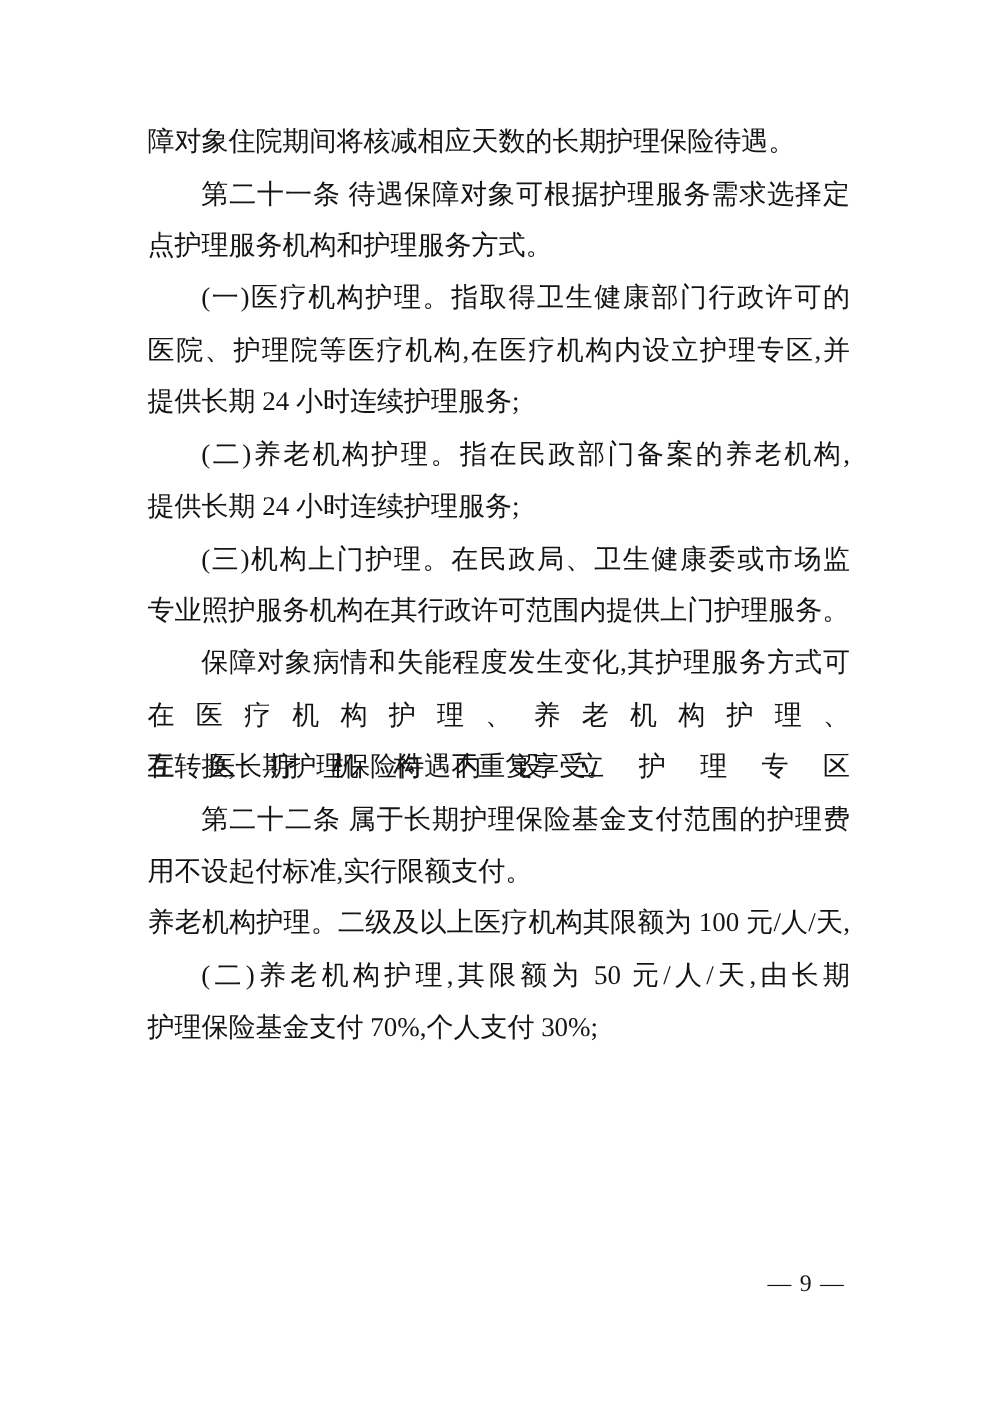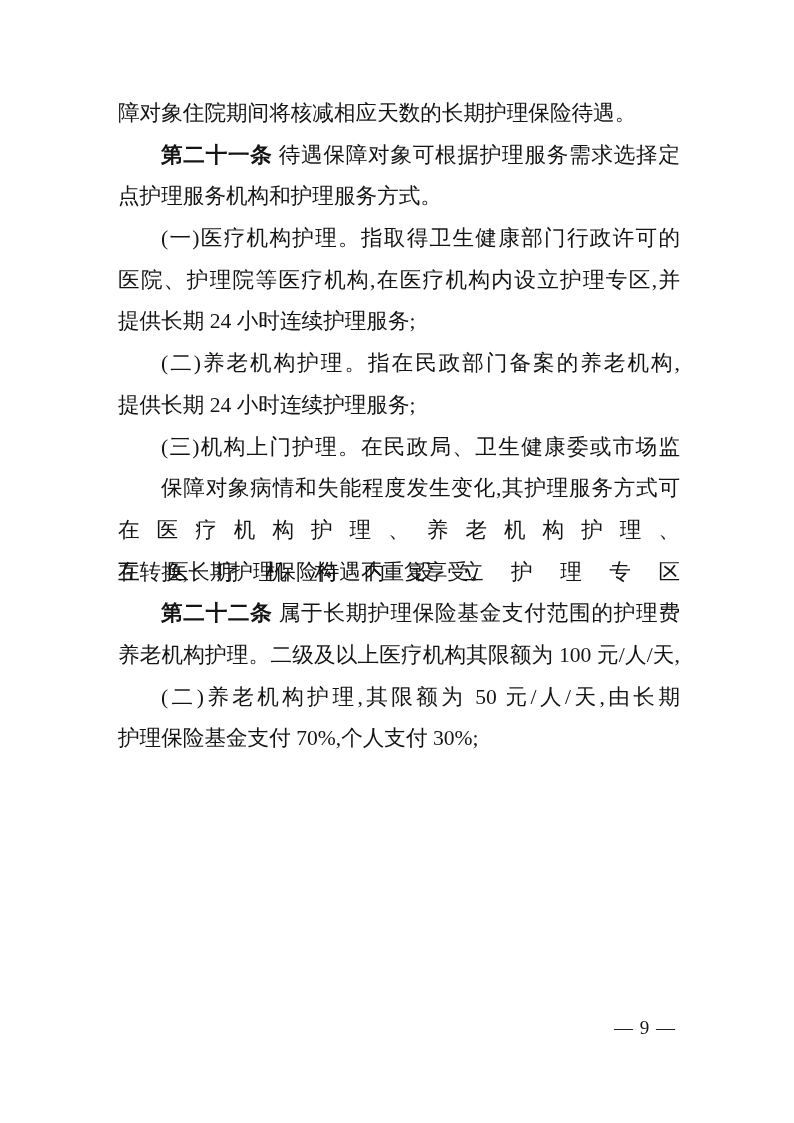--- a/index.html
+++ b/index.html
@@ -36,21 +36,21 @@
     text-align: justify;
     text-align-last: justify;
   }
   .line.indent {
     padding-left: 43px;
   }
   .line.justify.indent {
     width: 519px; 
   }
   .line b {
-    font-weight: bold;
+    font-weight: normal;
   }
   .page-footer {
     position: absolute;
     top: 1014px;
     right: 118px;
     font-size: 19px;
     line-height: 28px;
     letter-spacing: 1px;
     color: #141414;
     font-family: "Liberation Serif", "DejaVu Serif", serif;
@@ -63,22 +63,24 @@
   <div class="doc-body">
       <div class="line">障对象住院期间将核减相应天数的长期护理保险待遇。</div>
       <div class="line indent justify"><b>第二十一条</b> 待遇保障对象可根据护理服务需求选择定</div>
       <div class="line">点护理服务机构和护理服务方式。</div>
       <div class="line indent justify">(一)医疗机构护理。指取得卫生健康部门行政许可的</div>
       <div class="line justify">医院、护理院等医疗机构,在医疗机构内设立护理专区,并</div>
       <div class="line">提供长期 24 小时连续护理服务;</div>
       <div class="line indent justify">(二)养老机构护理。指在民政部门备案的养老机构,</div>
       <div class="line">提供长期 24 小时连续护理服务;</div>
       <div class="line indent justify">(三)机构上门护理。在民政局、卫生健康委或市场监</div>
+      <div class="line">专业照护服务机构在其行政许可范围内提供上门护理服务。</div>
       <div class="line indent justify">保障对象病情和失能程度发生变化,其护理服务方式可</div>
       <div class="line justify">在医疗机构护理、养老机构护理、在医疗机构内设立护理专区</div>
       <div class="line">互转换,长期护理保险待遇不重复享受。</div>
       <div class="line indent justify"><b>第二十二条</b> 属于长期护理保险基金支付范围的护理费</div>
+      <div class="line">用不设起付标准,实行限额支付。</div>
       <div class="line justify">养老机构护理。二级及以上医疗机构其限额为 100 元/人/天,</div>
       <div class="line indent justify">(二)养老机构护理,其限额为 50 元/人/天,由长期</div>
       <div class="line">护理保险基金支付 70%,个人支付 30%;</div>
     </div>
   <div class="page-footer">— 9 —</div>
 </div>
 
 </body></html>

